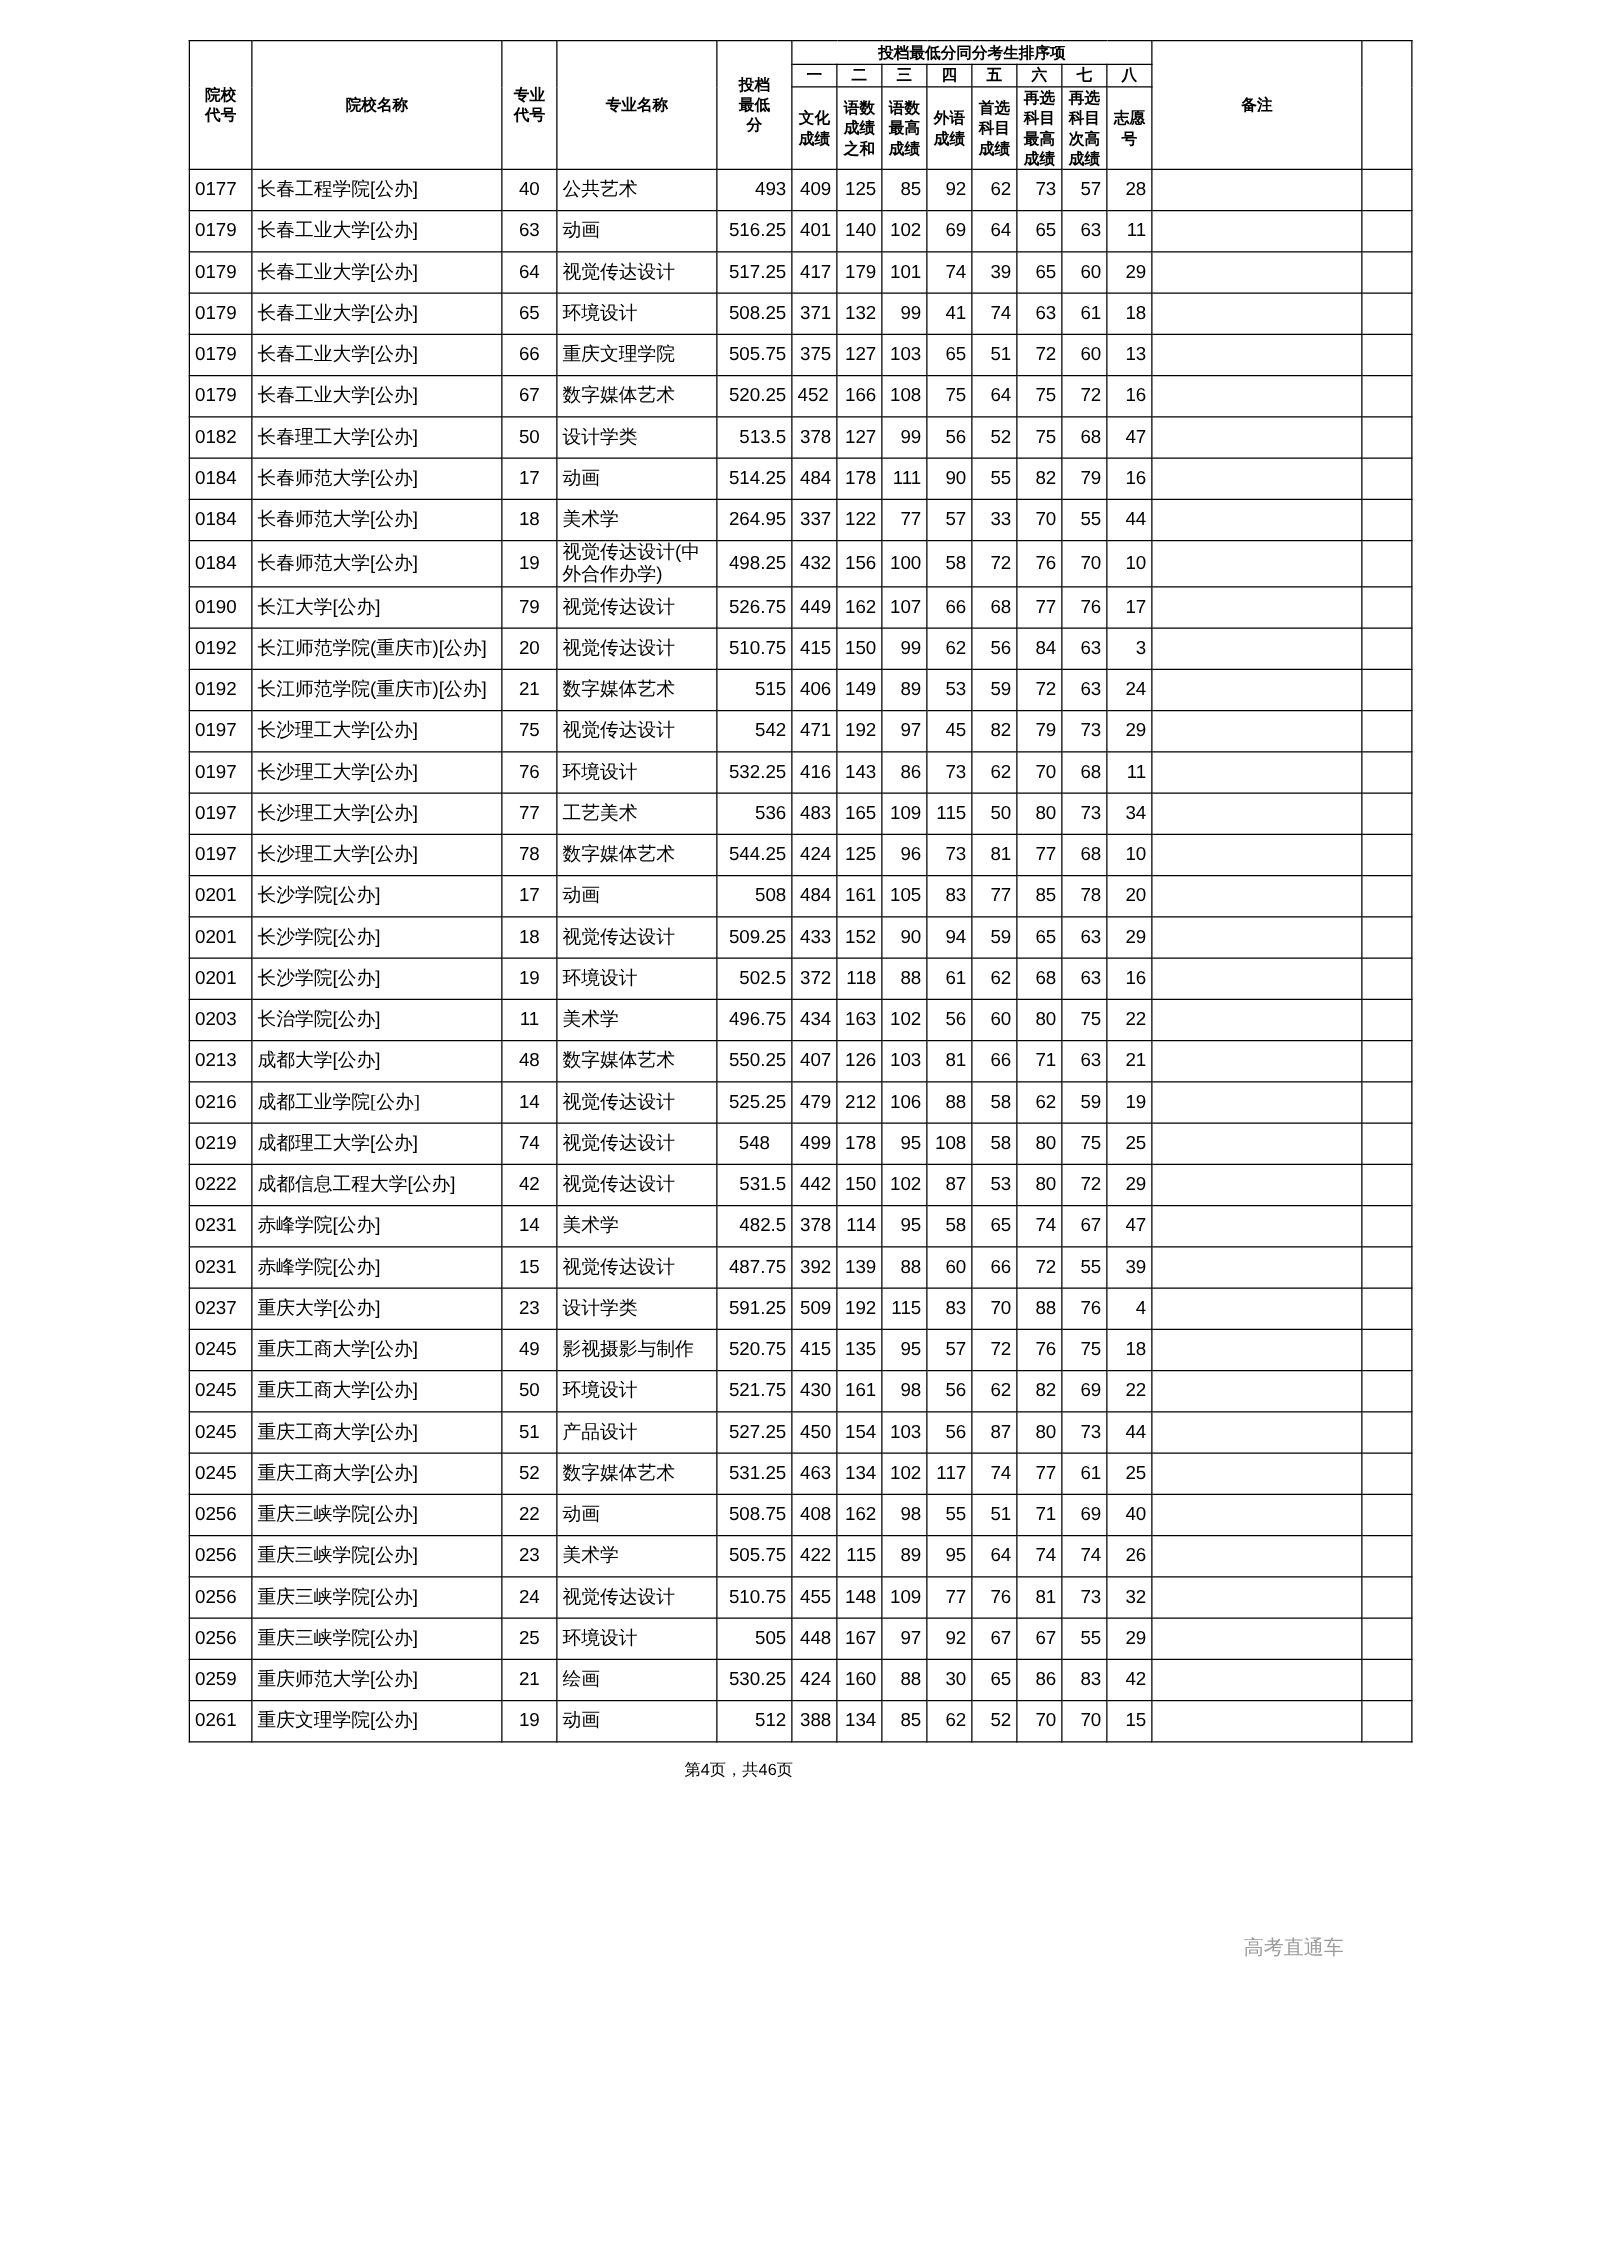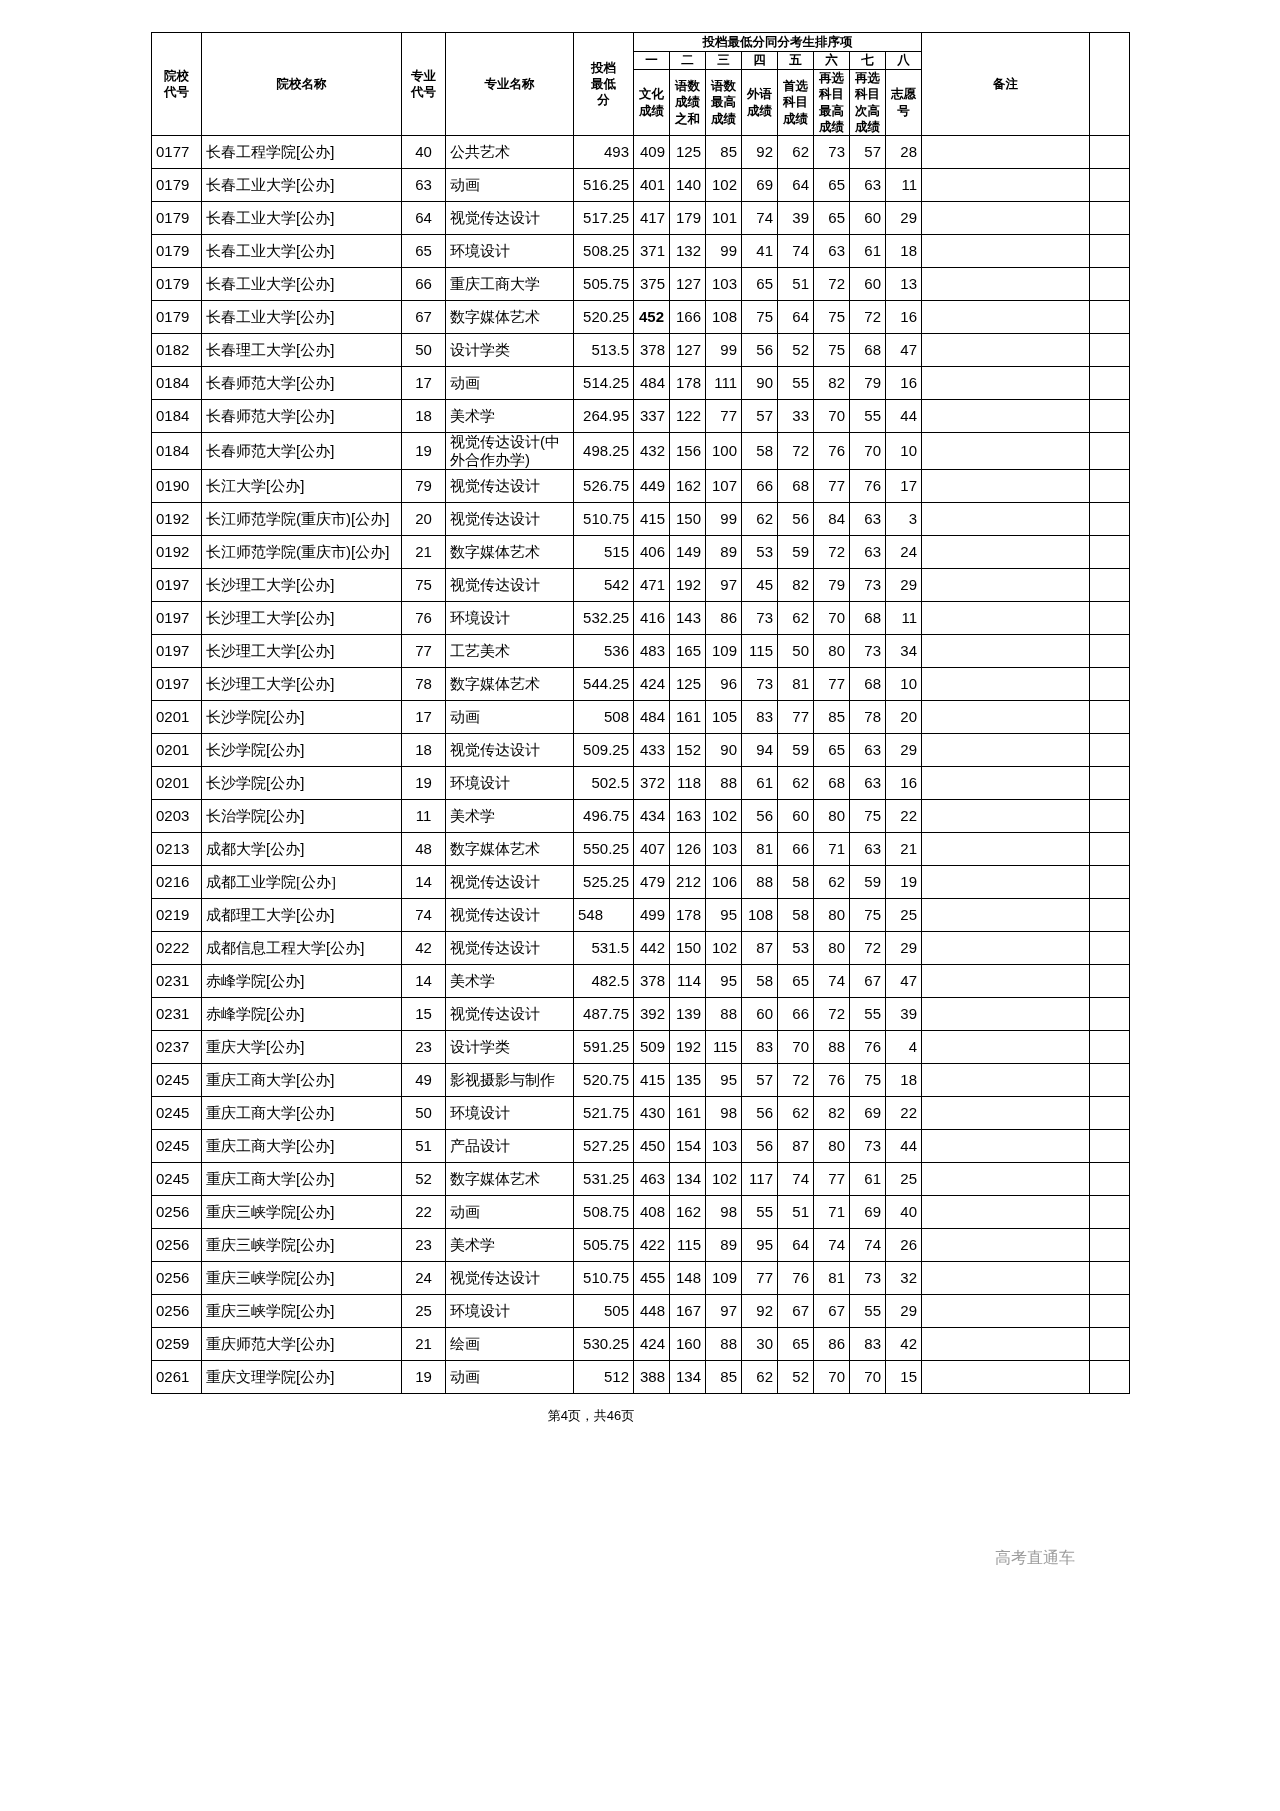--- a/index.html
+++ b/index.html
@@ -197,40 +197,40 @@
           <td style="text-align: right;">63</td>
           <td style="text-align: right;">61</td>
           <td style="text-align: right;">18</td>
           <td style="text-align: left;"></td>
           <td style="text-align: left;"></td>
         </tr>
         <tr>
           <td style="text-align: left;">0179</td>
           <td style="text-align: left;">长春工业大学[公办]</td>
           <td style="text-align: center;">66</td>
-          <td style="text-align: left;">重庆工商大学</td>
+          <td style="text-align: left;">重庆文理学院</td>
           <td style="text-align: right;">505.75</td>
           <td style="text-align: right;">375</td>
           <td style="text-align: right;">127</td>
           <td style="text-align: right;">103</td>
           <td style="text-align: right;">65</td>
           <td style="text-align: right;">51</td>
           <td style="text-align: right;">72</td>
           <td style="text-align: right;">60</td>
           <td style="text-align: right;">13</td>
           <td style="text-align: left;"></td>
           <td style="text-align: left;"></td>
         </tr>
         <tr>
           <td style="text-align: left;">0179</td>
           <td style="text-align: left;">长春工业大学[公办]</td>
           <td style="text-align: center;">67</td>
           <td style="text-align: left;">数字媒体艺术</td>
           <td style="text-align: right;">520.25</td>
-          <td style="text-align: center; font-weight: bold;">452</td>
+          <td style="text-align: left;">452</td>
           <td style="text-align: right;">166</td>
           <td style="text-align: right;">108</td>
           <td style="text-align: right;">75</td>
           <td style="text-align: right;">64</td>
           <td style="text-align: right;">75</td>
           <td style="text-align: right;">72</td>
           <td style="text-align: right;">16</td>
           <td style="text-align: left;"></td>
           <td style="text-align: left;"></td>
         </tr>
@@ -521,21 +521,21 @@
           <td style="text-align: right;">59</td>
           <td style="text-align: right;">19</td>
           <td style="text-align: left;"></td>
           <td style="text-align: left;"></td>
         </tr>
         <tr>
           <td style="text-align: left;">0219</td>
           <td style="text-align: left;">成都理工大学[公办]</td>
           <td style="text-align: center;">74</td>
           <td style="text-align: left;">视觉传达设计</td>
-          <td style="text-align: left;">548</td>
+          <td style="text-align: center;">548</td>
           <td style="text-align: right;">499</td>
           <td style="text-align: right;">178</td>
           <td style="text-align: right;">95</td>
           <td style="text-align: right;">108</td>
           <td style="text-align: right;">58</td>
           <td style="text-align: right;">80</td>
           <td style="text-align: right;">75</td>
           <td style="text-align: right;">25</td>
           <td style="text-align: left;"></td>
           <td style="text-align: left;"></td>

